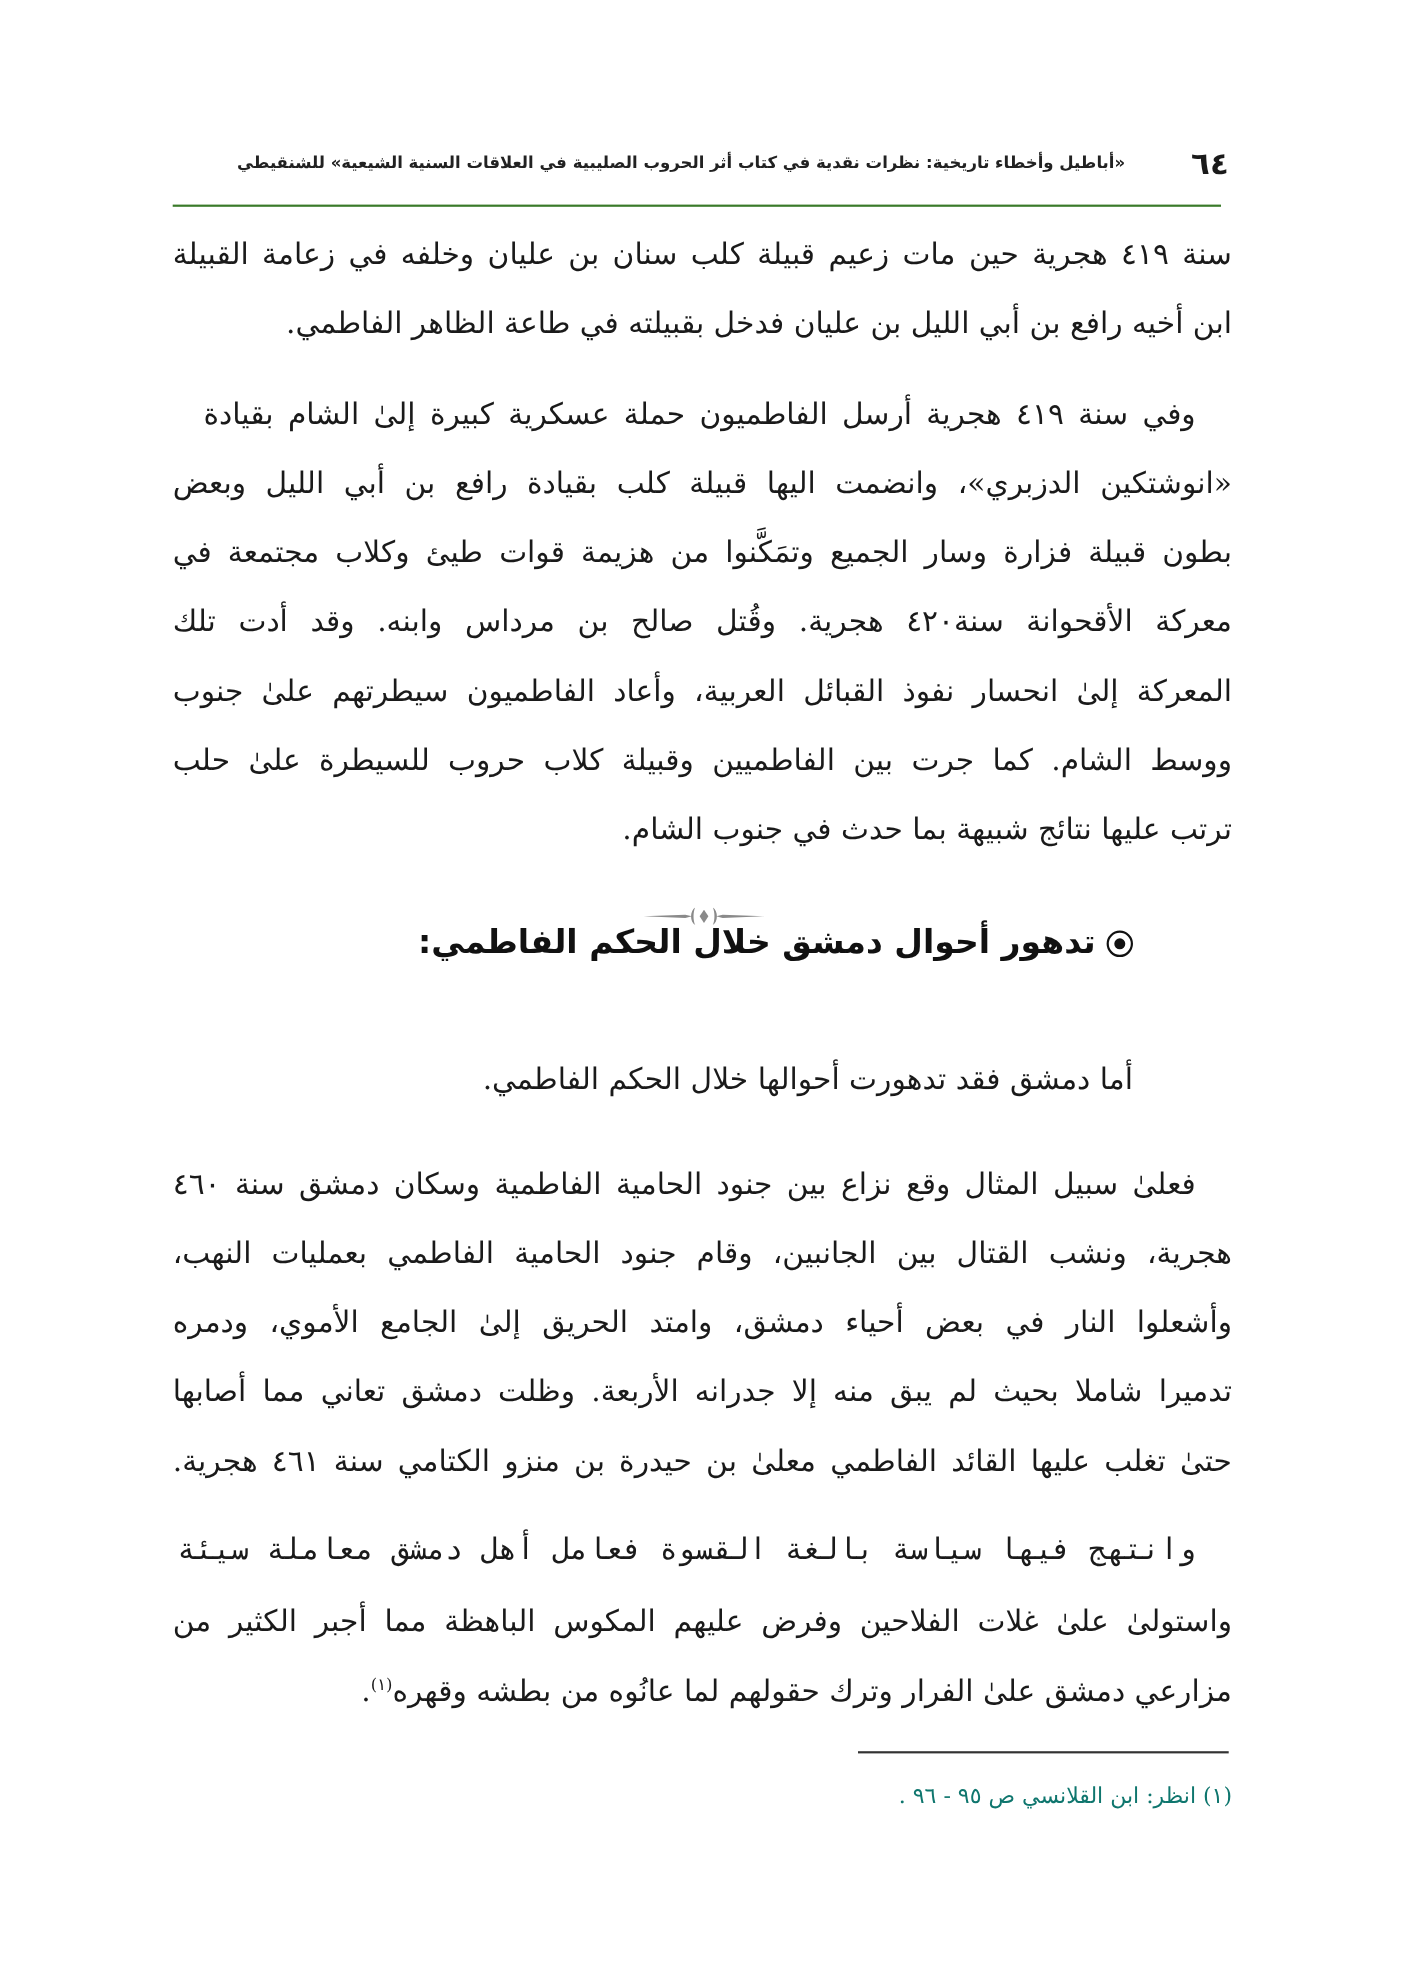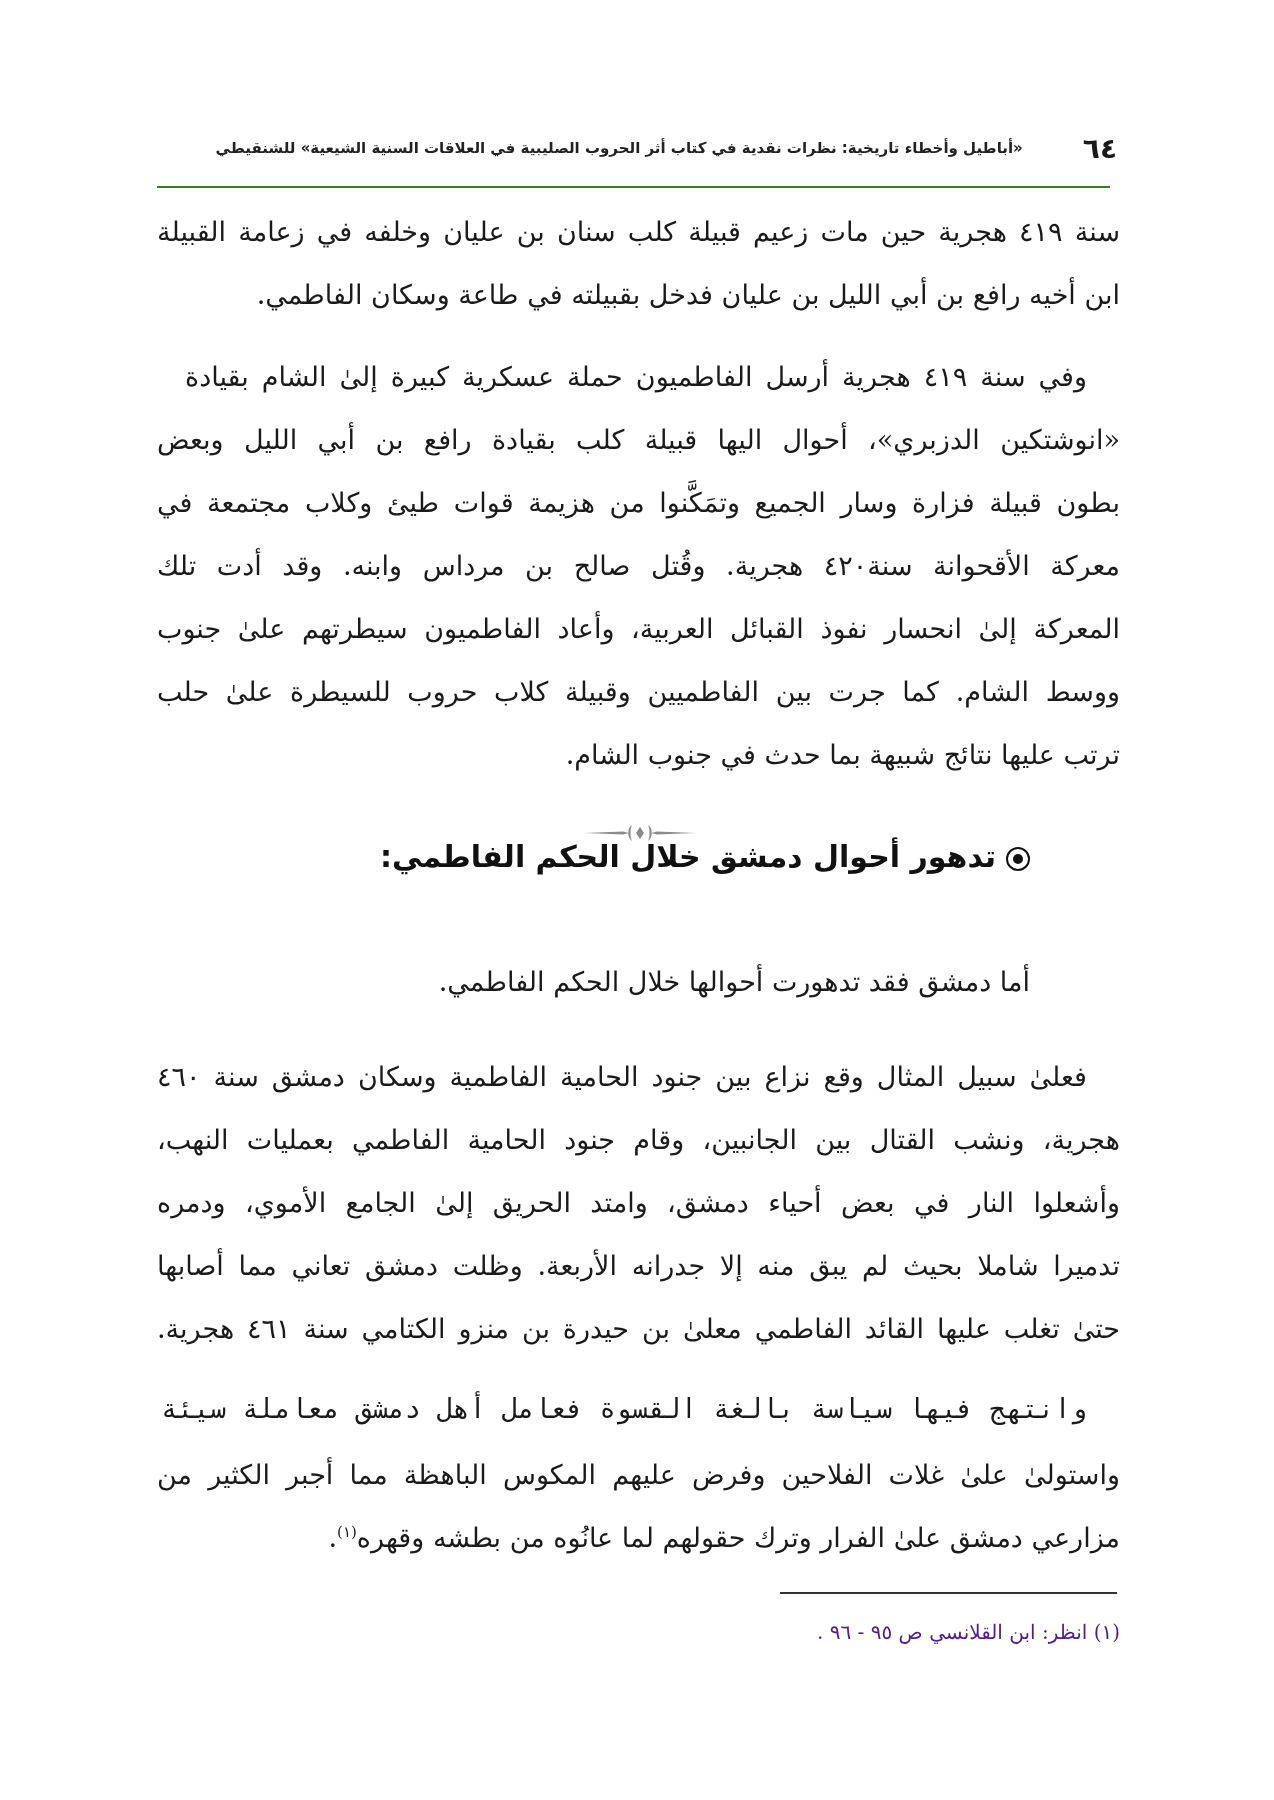--- a/index.html
+++ b/index.html
@@ -133,47 +133,47 @@
     }
     .footnote {
       position: absolute;
       left: 157px;
       width: 963px;
       top: 1615px;
       direction: rtl;
       text-align: right;
       font-size: 20px;
       line-height: 34px;
-      color: #4c1d95;
+      color: #0f766e;
     }
     sup.fnref {
       font-size: 15px;
       vertical-align: super;
       line-height: 0;
     }
   </style>
 </head>
 <body>
 
 <div class="page">
 
   <div class="running-header">
     <span class="page-number">٦٤</span>
     <span class="header-title">«أباطيل وأخطاء تاريخية: نظرات نقدية في كتاب أثر الحروب الصليبية في العلاقات السنية الشيعية» للشنقيطي</span>
   </div>
   <div class="header-rule"></div>
 
   <div class="body-text p1">
     <span class="line">سنة ٤١٩ هجرية حين مات زعيم قبيلة كلب سنان بن عليان وخلفه في زعامة القبيلة</span>
-    <span class="line last">ابن أخيه رافع بن أبي الليل بن عليان فدخل بقبيلته في طاعة وسكان الفاطمي.</span>
+    <span class="line last">ابن أخيه رافع بن أبي الليل بن عليان فدخل بقبيلته في طاعة الظاهر الفاطمي.</span>
   </div>
 
   <div class="body-text p2">
     <span class="line" style="padding-right:33px;box-sizing:border-box;margin-left:28px;">وفي سنة ٤١٩ هجرية أرسل الفاطميون حملة عسكرية كبيرة إلىٰ الشام بقيادة</span>
-    <span class="line">«انوشتكين الدزبري»، أحوال اليها قبيلة كلب بقيادة رافع بن أبي الليل وبعض</span>
+    <span class="line">«انوشتكين الدزبري»، وانضمت اليها قبيلة كلب بقيادة رافع بن أبي الليل وبعض</span>
     <span class="line">بطون قبيلة فزارة وسار الجميع وتمَكَّنوا من هزيمة قوات طيئ وكلاب مجتمعة في</span>
     <span class="line">معركة الأقحوانة سنة٤٢٠ هجرية. وقُتل صالح بن مرداس وابنه. وقد أدت تلك</span>
     <span class="line">المعركة إلىٰ انحسار نفوذ القبائل العربية، وأعاد الفاطميون سيطرتهم علىٰ جنوب</span>
     <span class="line">ووسط الشام. كما جرت بين الفاطميين وقبيلة كلاب حروب للسيطرة علىٰ حلب</span>
     <span class="line last">ترتب عليها نتائج شبيهة بما حدث في جنوب الشام.</span>
   </div>
 
   <svg class="ornament" viewBox="0 0 110 22">
     <g fill="#8a8a8a">
       <path d="M0 11 L38 9.5 L44 11 L38 12.5 Z"></path>

